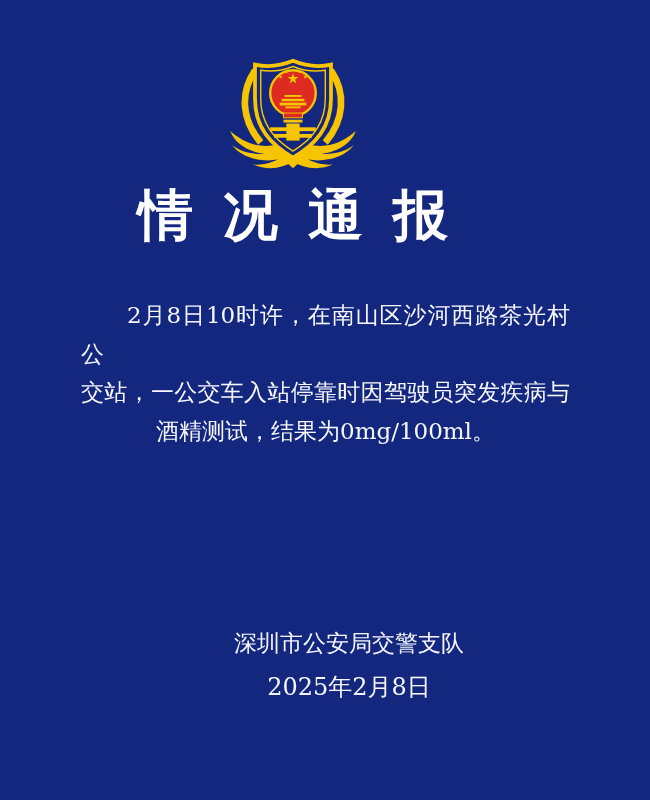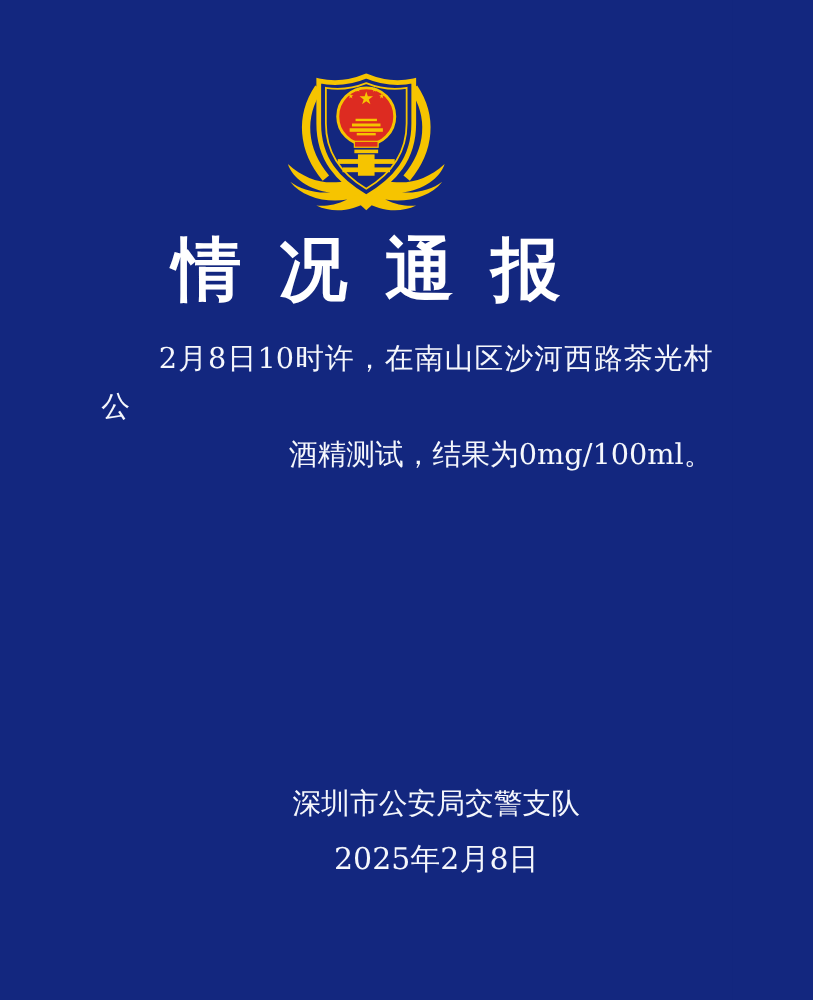--- a/index.html
+++ b/index.html
@@ -35,23 +35,23 @@
     white-space: nowrap;
   }
   .body {
     position: absolute;
     top: 268px; left: 81px;
     width: 489px;
     color: var(--text, #f5f7fc);
     font-size: 23px;
     line-height: 38.6px;
   }
-  .line { min-height: 38.6px; text-align: right; }
+  .line { min-height: 38.6px; text-align: center; }
   .line.fill { text-align: justify; text-align-last: justify; }
-  .line.indent { text-indent: 2em; }
+  .line.indent { text-indent: 2em; margin-top: 28px; }
   .footer {
     position: absolute;
     top: 628px; left: 0; right: 0;
     text-align: center;
     transform: translateX(56px);
     color: var(--text, #f5f7fc);
   }
   .agency { font-size: 23px; line-height: 30px; }
   .date   { font-size: 24px; line-height: 30px; margin-top: 14px; }
 </style>
@@ -100,20 +100,21 @@
         <rect x="62" y="52" width="16" height="2"></rect>
       </g>
       <rect x="60" y="59" width="20" height="5" fill="var(--red)" stroke="var(--gold)" stroke-width="1"></rect>
     </svg>
   </div>
 
   <h1 class="title">情况通报</h1>
 
   <div class="body">
     <div class="line indent fill">2月8日10时许，在南山区沙河西路茶光村公</div>
+    <div class="line fill">交站，一公交车入站停靠时因驾驶员突发疾病与</div>
     <div class="line">酒精测试，结果为0mg/100ml。</div>
   </div>
 
   <div class="footer">
     <div class="agency">深圳市公安局交警支队</div>
     <div class="date">2025年2月8日</div>
   </div>
 
 </div>
 

